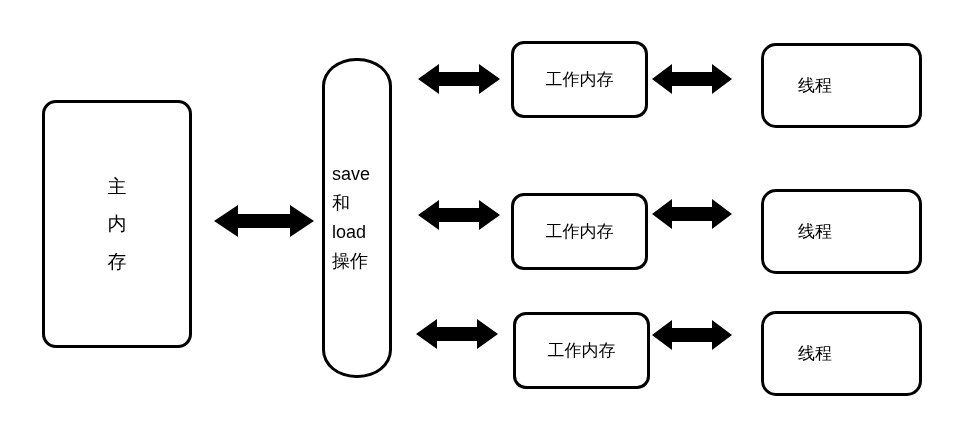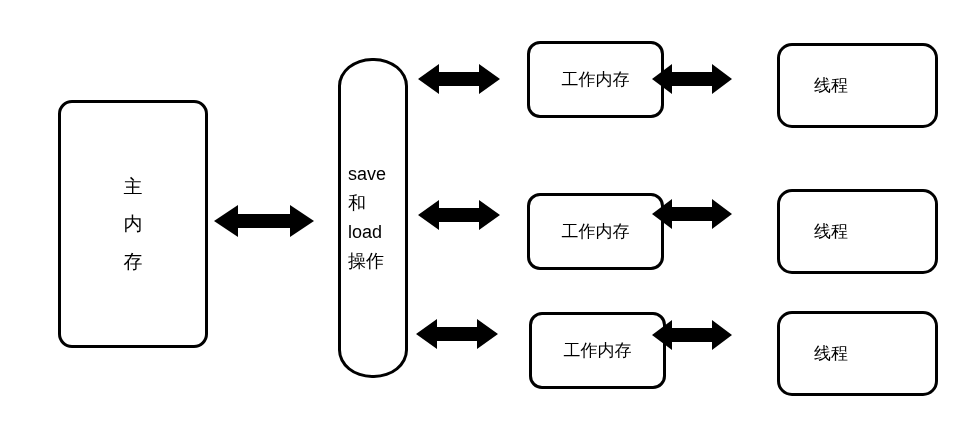--- a/index.html
+++ b/index.html
@@ -22,21 +22,20 @@
 
   
   .node {
     position: absolute;
     box-sizing: border-box;
     background: #ffffff;
     border: 3px solid #000000;
     display: flex;
     align-items: center;
     justify-content: center;
-    margin-left: 16px;
   }
 
   
   .node--main-memory {
     left: 42px;
     top: 100px;
     width: 150px;
     height: 248px;
     border-radius: 14px;
   }

